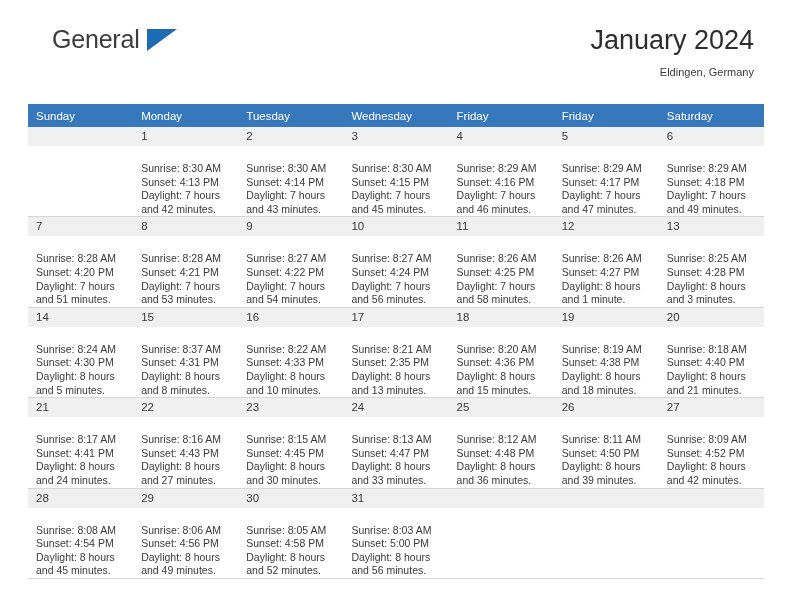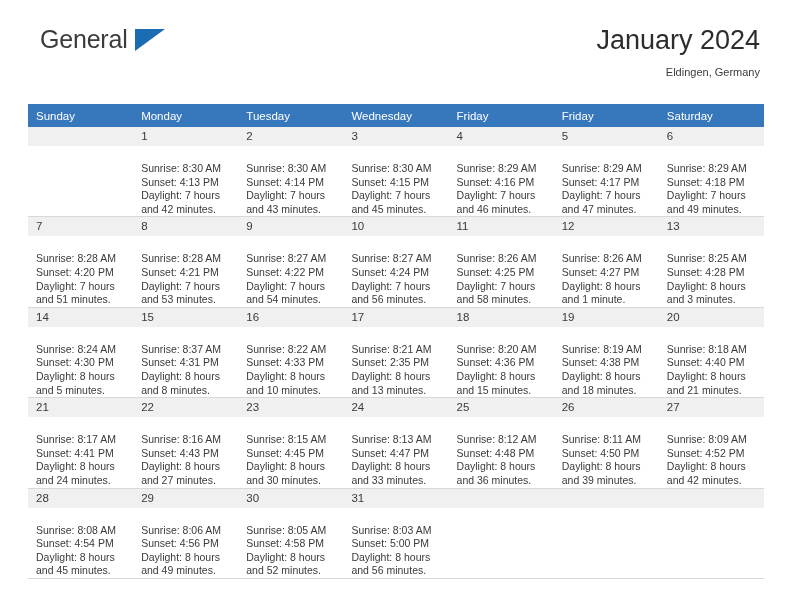--- a/index.html
+++ b/index.html
@@ -24,21 +24,21 @@
 
   
   .topbar {
     position: relative;
     height: 72px;
     padding-top: 22px;
     box-sizing: border-box;
   }
   .logo {
     position: absolute;
-    left: 12px;
+    left: 24px;
     top: 26px;
     width: 220px;
     height: 50px;
   }
   .logo-general {
     font-size: 25px;
     color: #3c3c3c;
     letter-spacing: -0.2px;
     line-height: 26px;
     font-family: "Liberation Sans", sans-serif;
@@ -56,21 +56,21 @@
     position: absolute;
     left: 95px;
     top: 3px;
     width: 0;
     height: 0;
     border-left: 30px solid #1b6cb3;
     border-bottom: 22px solid transparent;
   }
   .title-block {
     position: absolute;
-    right: 4px;
+    right: 10px;
     top: 24px;
     text-align: right;
   }
   .cal-title {
     font-size: 27px;
     color: #2d2d2d;
     line-height: 32px;
     white-space: nowrap;
   }
   .cal-subtitle {

